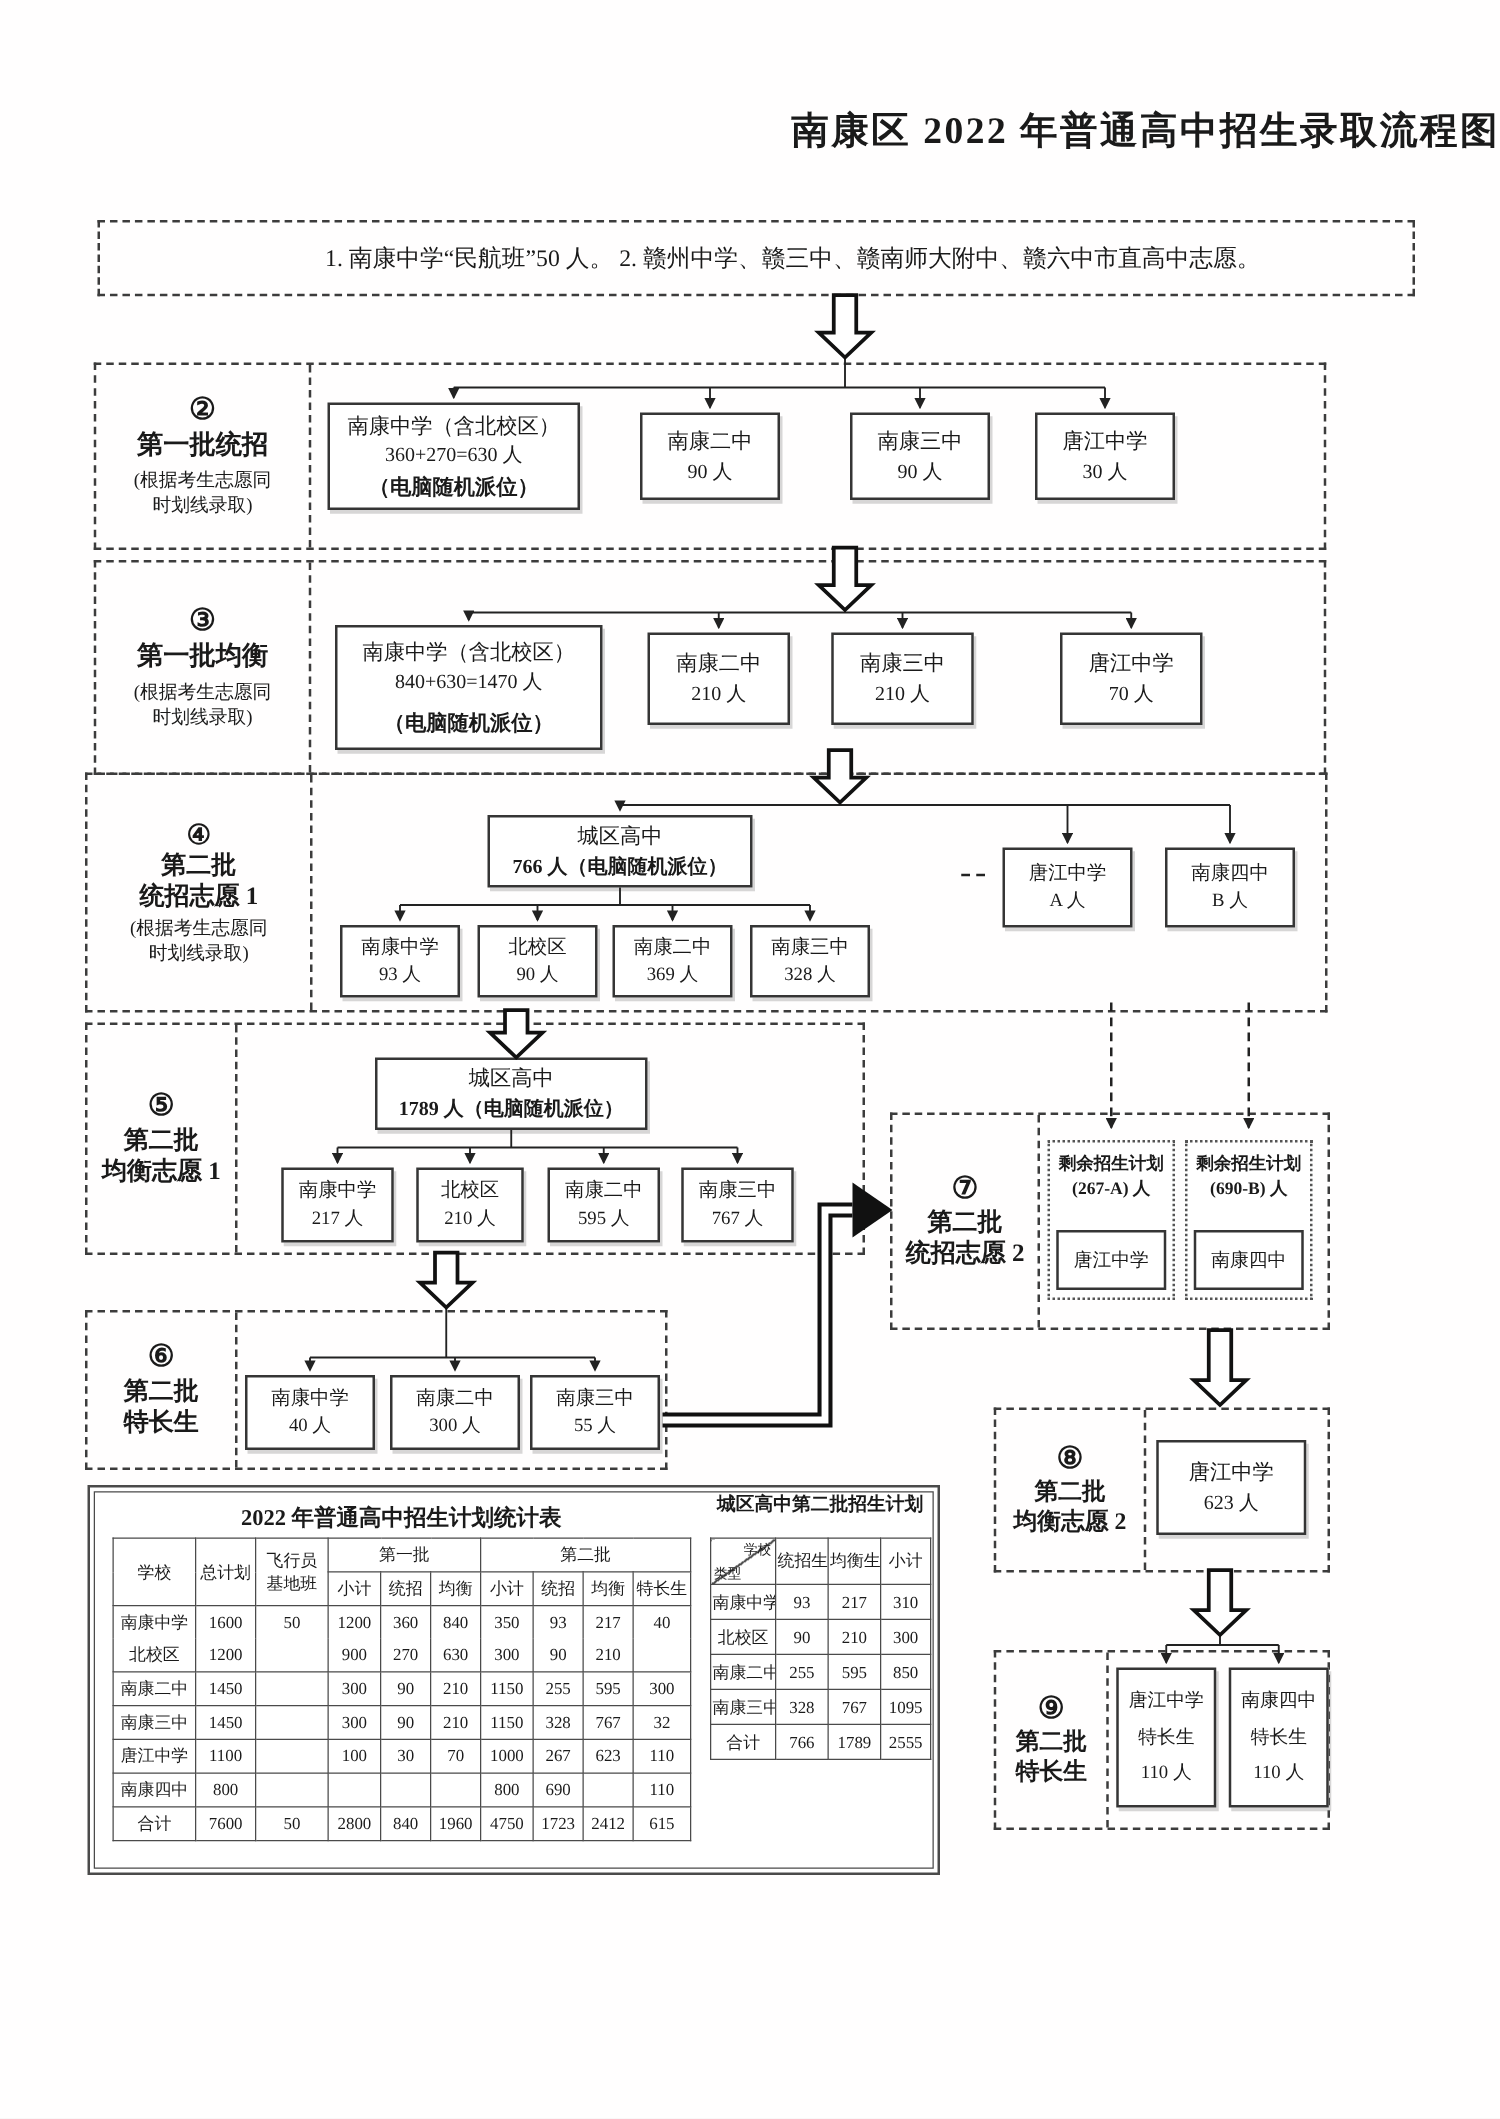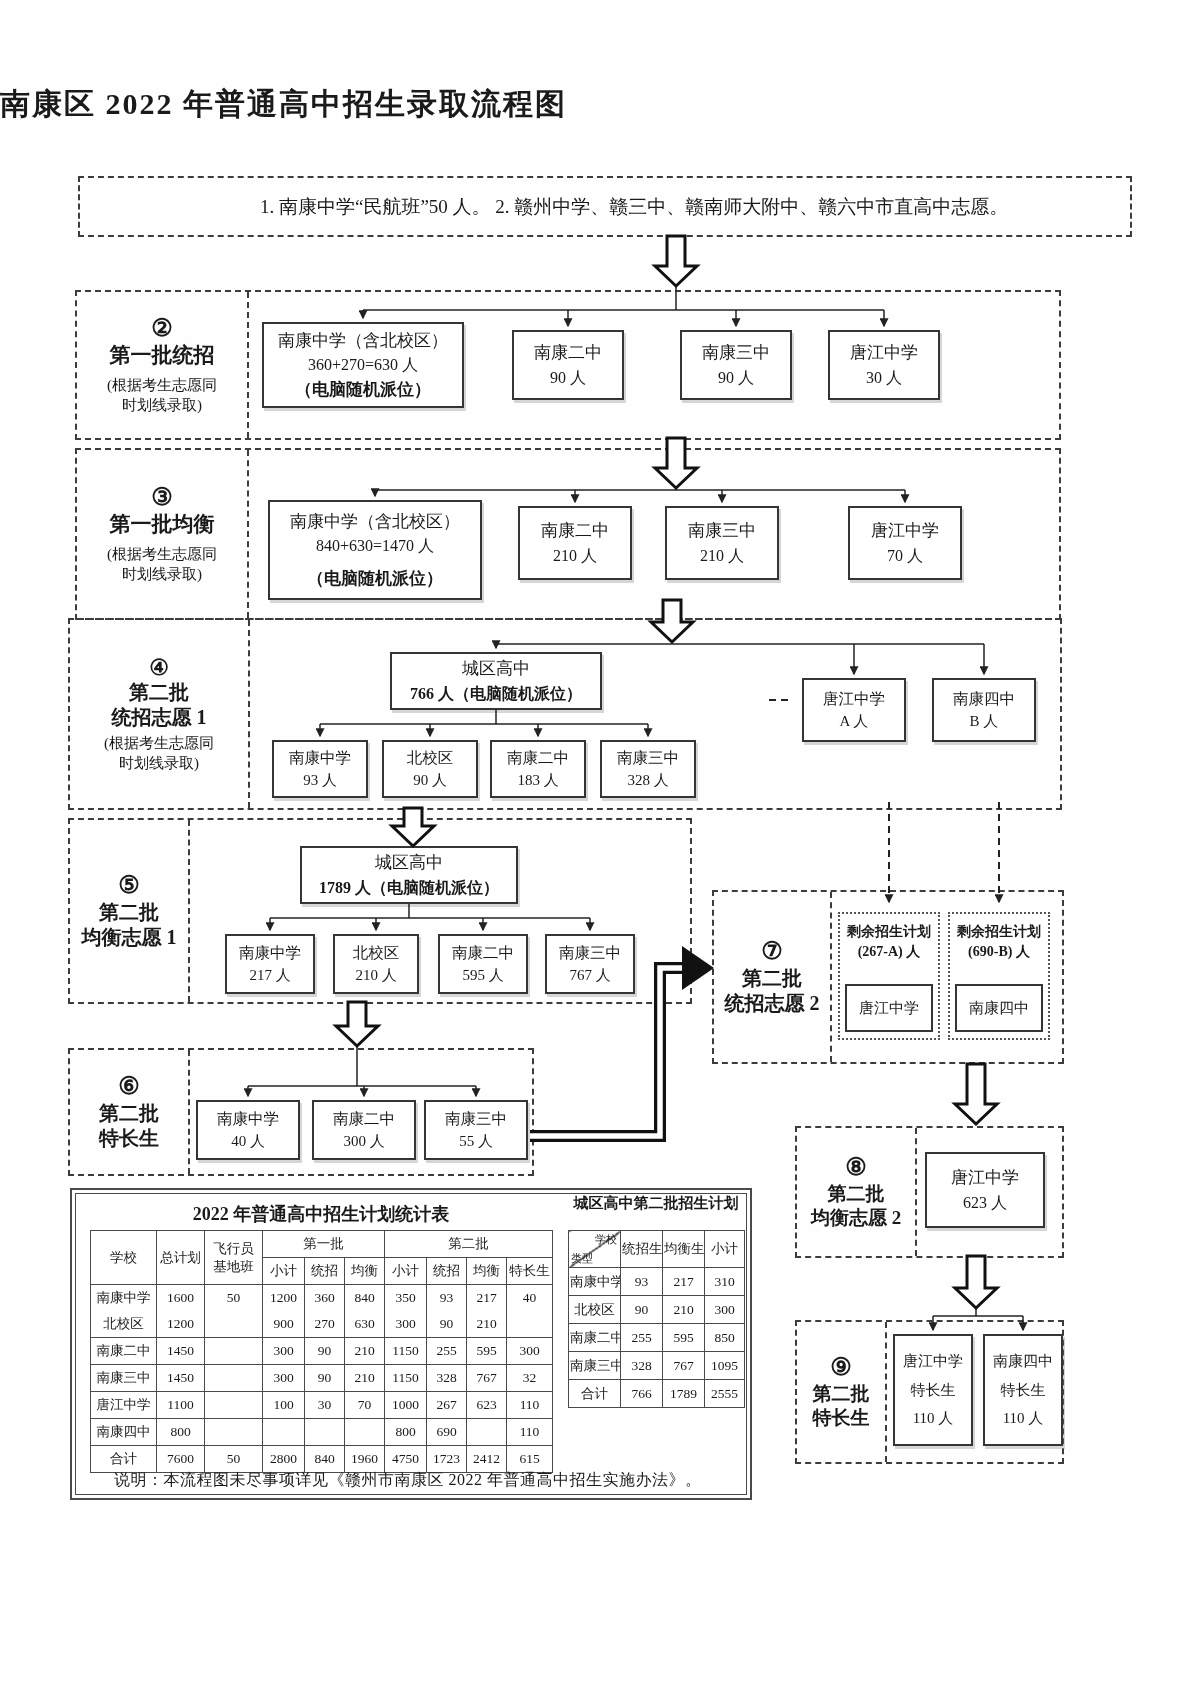--- a/index.html
+++ b/index.html
@@ -1,19 +1,19 @@
 <!DOCTYPE html>
 <html><head>
 <meta charset="utf-8">
 <style>
   html,body{margin:0;padding:0;background:#fff;}
   .page{position:relative;width:1200px;height:1695px;background:#fffefe;overflow:hidden;
         font-family:"Liberation Serif","DejaVu Serif",serif;color:#1a1a1a;
         border-right:2px solid #e7e7e7;border-bottom:2px solid #e7e7e7;}
-  .title{position:absolute;top:84px;left:0;width:100%;text-align:left;
+  .title{position:absolute;top:84px;left:0;width:100%;text-align:right;
          font-size:30px;font-weight:bold;letter-spacing:2px;}
   
   .sec{position:absolute;border:2px dashed #3c3c3c;background:transparent;}
   .seclabel{position:absolute;left:0;top:0;bottom:0;border-right:2px dashed #3c3c3c;
             display:flex;flex-direction:column;align-items:center;justify-content:center;
             text-align:center;padding:2px 4px;box-sizing:border-box;}
   .badge{font-size:24px;font-weight:bold;line-height:1.15;}
   .secname{font-size:21px;font-weight:bold;line-height:1.25;}
   .secnote{font-size:15px;line-height:1.35;margin-top:6px;}
   .secnote2{font-size:15px;line-height:1.35;}
@@ -133,21 +133,21 @@
   <div class="sbox" style="left:272px;top:740px;width:96px;height:58px">
     <div class="bn" style="font-size:15.5px">南康中学</div>
     <div class="bc" style="font-size:15px">93 人</div>
   </div>
   <div class="sbox" style="left:382px;top:740px;width:96px;height:58px">
     <div class="bn" style="font-size:15.5px">北校区</div>
     <div class="bc" style="font-size:15px">90 人</div>
   </div>
   <div class="sbox" style="left:490px;top:740px;width:96px;height:58px">
     <div class="bn" style="font-size:15.5px">南康二中</div>
-    <div class="bc" style="font-size:15px">183 人</div>
+    <div class="bc" style="font-size:15px">369 人</div>
   </div>
   <div class="sbox" style="left:600px;top:740px;width:96px;height:58px">
     <div class="bn" style="font-size:15.5px">南康三中</div>
     <div class="bc" style="font-size:15px">328 人</div>
   </div>
   <div class="sbox" style="left:802px;top:678px;width:104px;height:64px">
     <div class="bn" style="font-size:15.5px">唐江中学</div>
     <div class="bc" style="font-size:15px">A 人</div>
   </div>
   <div class="sbox" style="left:932px;top:678px;width:104px;height:64px">
@@ -423,21 +423,20 @@
             </tr>
             <tr>
               <td>合计</td>
               <td>766</td>
               <td>1789</td>
               <td>2555</td>
             </tr>
           </tbody>
       </table>
 
-      <div class="fnote">说明：本流程图未尽事项详见《赣州市南康区 2022 年普通高中招生实施办法》。</div>
     </div>
   </div>
 
   <svg class="overlay" viewBox="0 0 1200 1695">
     <defs>
       <marker id="ah" viewBox="0 0 10 10" refX="8.5" refY="5" markerWidth="9" markerHeight="9" markerUnits="userSpaceOnUse" orient="auto">
           <path d="M0,0 L10,5 L0,10 z" fill="#222"></path>
         </marker>
     </defs>
     <g stroke="#222" stroke-width="1.5" fill="none">

